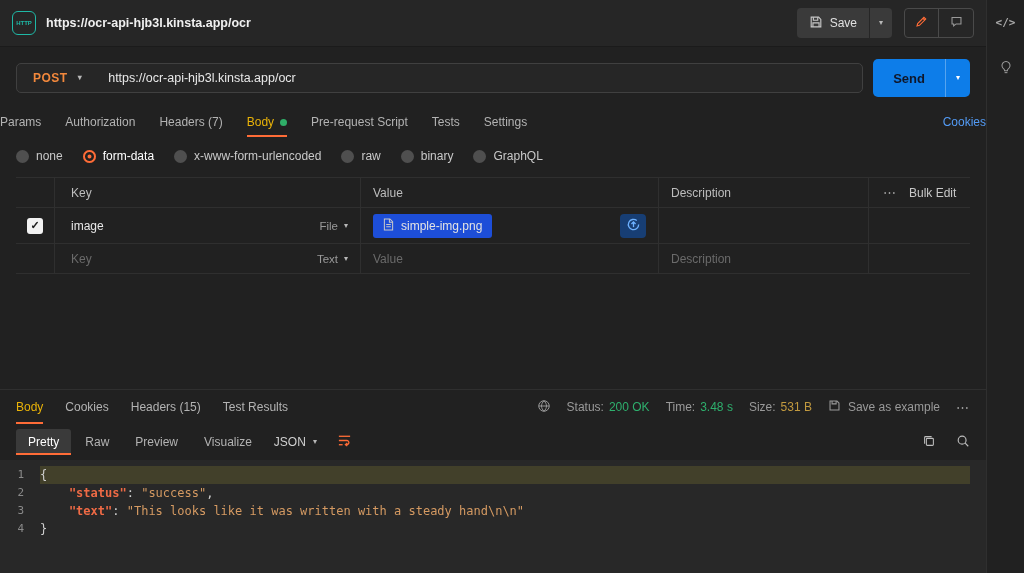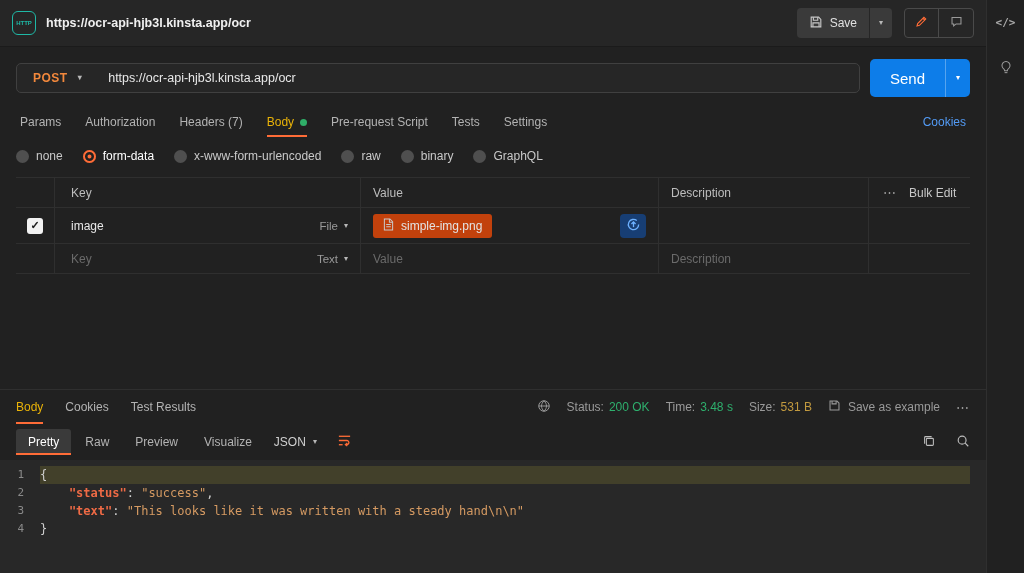--- a/index.html
+++ b/index.html
@@ -32,25 +32,25 @@
   .edit-btn, .comment-btn { width:34px; display:flex; align-items:center; justify-content:center; }
   .edit-btn { border-right:1px solid #4a4a4a; }
 
   
   .request-panel { flex:1; display:flex; flex-direction:column; min-height:0; }
   .url-row { display:flex; gap:10px; padding:12px 16px 10px; align-items:center; }
   .url-box { flex:1; height:30px; border:1px solid #404040; border-radius:5px; background:#262626; display:flex; align-items:center; overflow:hidden; }
   .method { display:flex; align-items:center; gap:10px; padding:0 14px 0 16px; color:#f2883c; font-weight:bold; letter-spacing:.5px; height:100%; }
   .url-input { flex:1; background:transparent; border:none; outline:none; color:#e8e8e8; font-family:inherit; font-size:12.5px; padding:0 12px; height:100%; }
   .send-group { display:flex; height:38px; border-radius:5px; overflow:hidden; background:#0d7de9; flex-shrink:0; }
-  .send-main { padding:0 20px; color:#ffffff; font-weight:normal; font-size:15px; }
+  .send-main { padding:0 20px; color:#0f172a; font-weight:bold; font-size:13px; }
   .send-caret { padding:0 10px; border-left:1px solid rgba(255,255,255,.3); display:flex; align-items:center; }
   .send-caret .chev { color:#fff; }
 
-  .req-tabs { display:flex; align-items:center; gap:24px; padding:0 20px; height:30px; flex-shrink:0; }
+  .req-tabs { display:flex; align-items:center; gap:24px; padding:0 0; height:30px; flex-shrink:0; }
   .tab { color:#b3b3b3; position:relative; height:100%; display:flex; align-items:center; gap:6px; }
   .tab.active { color:#eab308; }
   .tab.active::after { content:""; position:absolute; left:0; right:0; bottom:0; height:2px; background:#ff6c37; }
   .dot { width:7px; height:7px; border-radius:50%; background:#2fae68; display:inline-block; }
   .cookies { margin-left:auto; color:#539bf5; }
 
   .body-types { display:flex; align-items:center; gap:20px; padding:12px 16px; flex-shrink:0; }
   .radio-item { display:flex; align-items:center; gap:7px; color:#c9c9c9; }
   .radio { width:13px; height:13px; border-radius:50%; background:#4f4f4f; flex-shrink:0; }
   .radio-item.selected .radio { background:#ff6c37; box-shadow: inset 0 0 0 2px #ff6c37, inset 0 0 0 4.5px #212121; }
@@ -62,21 +62,21 @@
   .t-head { height:30px; color:#bdbdbd; }
   .t-row.data { height:36px; }
   .t-row.empty { height:30px; }
   .cell { height:100%; display:flex; align-items:center; padding:0 12px; min-width:0; }
   .cell + .cell { border-left:1px solid #2f2f2f; }
   .c-check { justify-content:center; padding:0; }
   .c-key { padding-left:16px; }
   .checkbox { width:16px; height:16px; border-radius:3px; background:#f2f2f2; display:flex; align-items:center; justify-content:center; }
   .check-glyph { color:#1c1c1c; font-size:11px; font-weight:bold; line-height:1; }
   .type-select { margin-left:auto; display:flex; align-items:center; gap:6px; color:#9a9a9a; font-size:11.5px; }
-  .file-chip { display:inline-flex; align-items:center; gap:7px; background:#c2410c; border-radius:3px; padding:4px 10px; color:#e3e3e3; }
+  .file-chip { display:inline-flex; align-items:center; gap:7px; background:#1d4ed8; border-radius:3px; padding:4px 10px; color:#e3e3e3; }
   .upload-btn { margin-left:auto; width:26px; height:24px; border-radius:4px; background:#173e74; display:flex; align-items:center; justify-content:center; }
   .ph { color:#6a6a6a; }
   .c-actions { color:#c8c8c8; gap:12px; padding-left:14px; }
   .more-glyph { letter-spacing:1px; font-size:13px; color:#bdbdbd; }
 
   
   .response-panel { height:184px; border-top:1px solid #2f2f2f; display:flex; flex-direction:column; flex-shrink:0; }
   .resp-header { height:34px; display:flex; align-items:center; padding:0 16px; gap:22px; flex-shrink:0; }
   .resp-meta { margin-left:auto; display:flex; align-items:center; gap:16px; }
   .meta-item { display:flex; gap:5px; white-space:nowrap; }
@@ -273,20 +273,21 @@
           </div>
           <div class="cell c-actions" data-interactable="false"></div>
         </div>
       </div>
     </section>
 
     <section class="response-panel" data-interactable="false">
       <div class="resp-header" data-interactable="false">
         <div class="tab active" data-interactable="true">Body</div>
         <div class="tab" data-interactable="true">Cookies</div>
+        <div class="tab" data-interactable="true">Headers (15)</div>
         <div class="tab" data-interactable="true">Test Results</div>
 
         <div class="resp-meta" data-interactable="false">
           <span data-interactable="true">
             <svg width="14" height="14" viewBox="0 0 16 16" fill="none" stroke="#9a9a9a" stroke-width="1.1">
                 <circle cx="8" cy="8" r="6"></circle>
                 <path d="M2 8h12M8 2c-3.8 3.8-3.8 8.2 0 12M8 2c3.8 3.8 3.8 8.2 0 12"></path>
               </svg>
           </span>
           <span class="meta-item" data-interactable="false">

